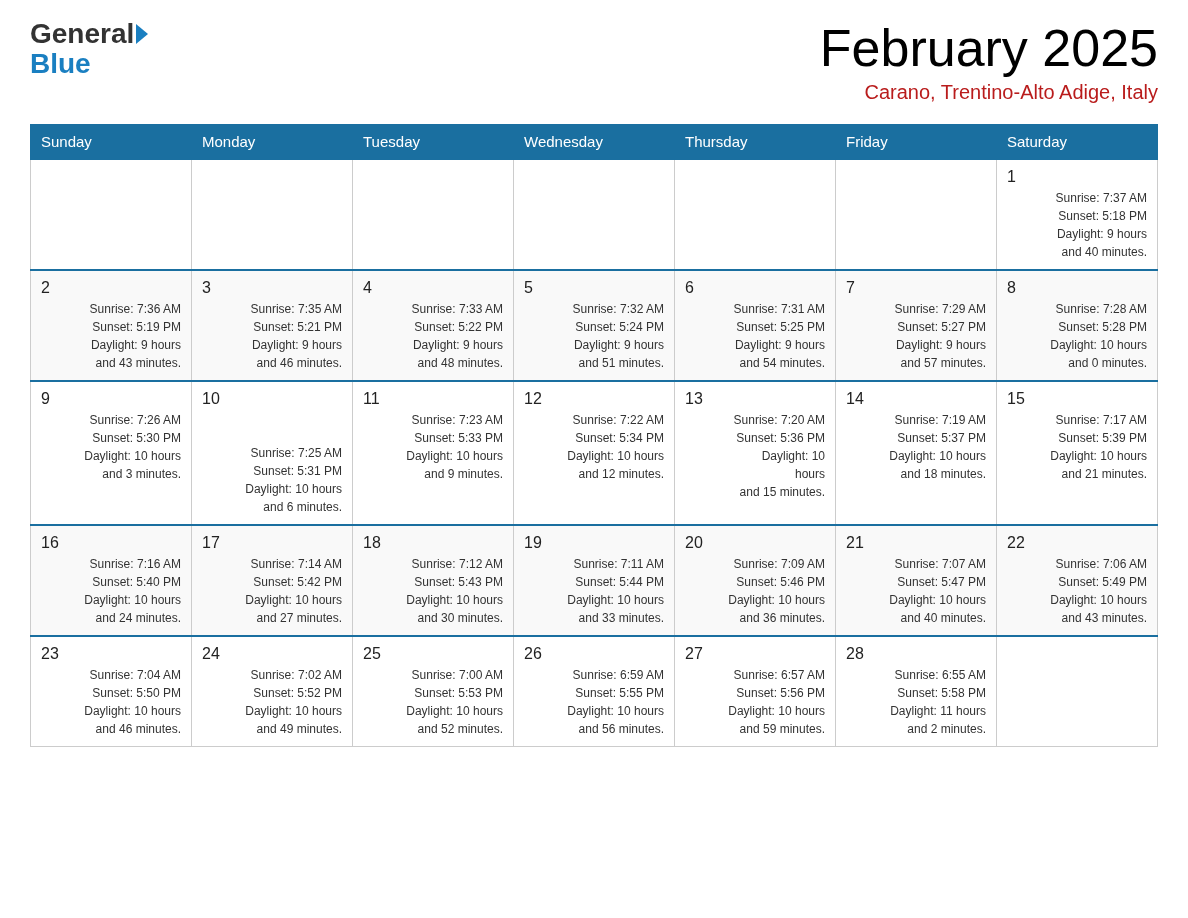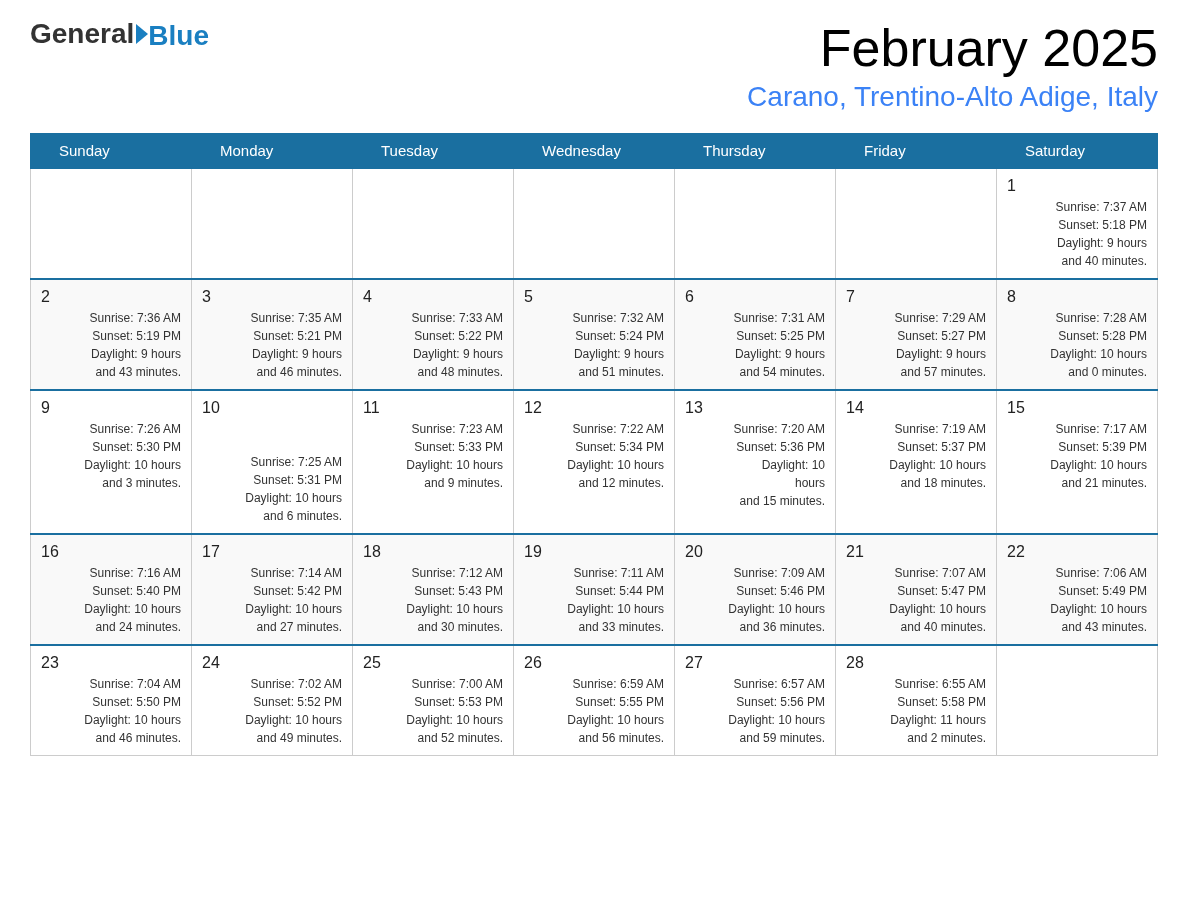--- a/index.html
+++ b/index.html
@@ -11,21 +11,21 @@
       min-height: 918px;
     }
     .header {
       display: flex;
       justify-content: space-between;
       align-items: flex-start;
       margin-bottom: 20px;
     }
     .logo {
       display: flex;
-      flex-direction: row;
+      flex-direction: column;
       align-items: flex-start;
     }
     .logo-top {
       font-size: 28px;
       font-weight: bold;
       color: #333;
       line-height: 1;
     }
     .logo-top .general {
       color: #333;
@@ -52,33 +52,33 @@
     .title-block {
       text-align: right;
     }
     .calendar-title {
       font-size: 52px;
       font-weight: normal;
       color: #000000;
       line-height: 1.1;
     }
     .calendar-subtitle {
-      font-size: 28px;
-      color: #3b82f6;
+      font-size: 20px;
+      color: #b91c1c;
       margin-top: 4px;
     }
     .calendar {
       width: 100%;
       border-collapse: collapse;
       border: 1px solid #ccc;
     }
     .calendar th {
       background-color: #1a6fa0;
       color: #fff;
-      padding: 8px 28px;
+      padding: 8px 10px;
       font-size: 15px;
       font-weight: normal;
       text-align: left;
       border: 1px solid #1a6fa0;
     }
     .calendar td {
       vertical-align: top;
       padding: 8px 10px;
       border: 1px solid #ccc;
       width: 14.28%;

